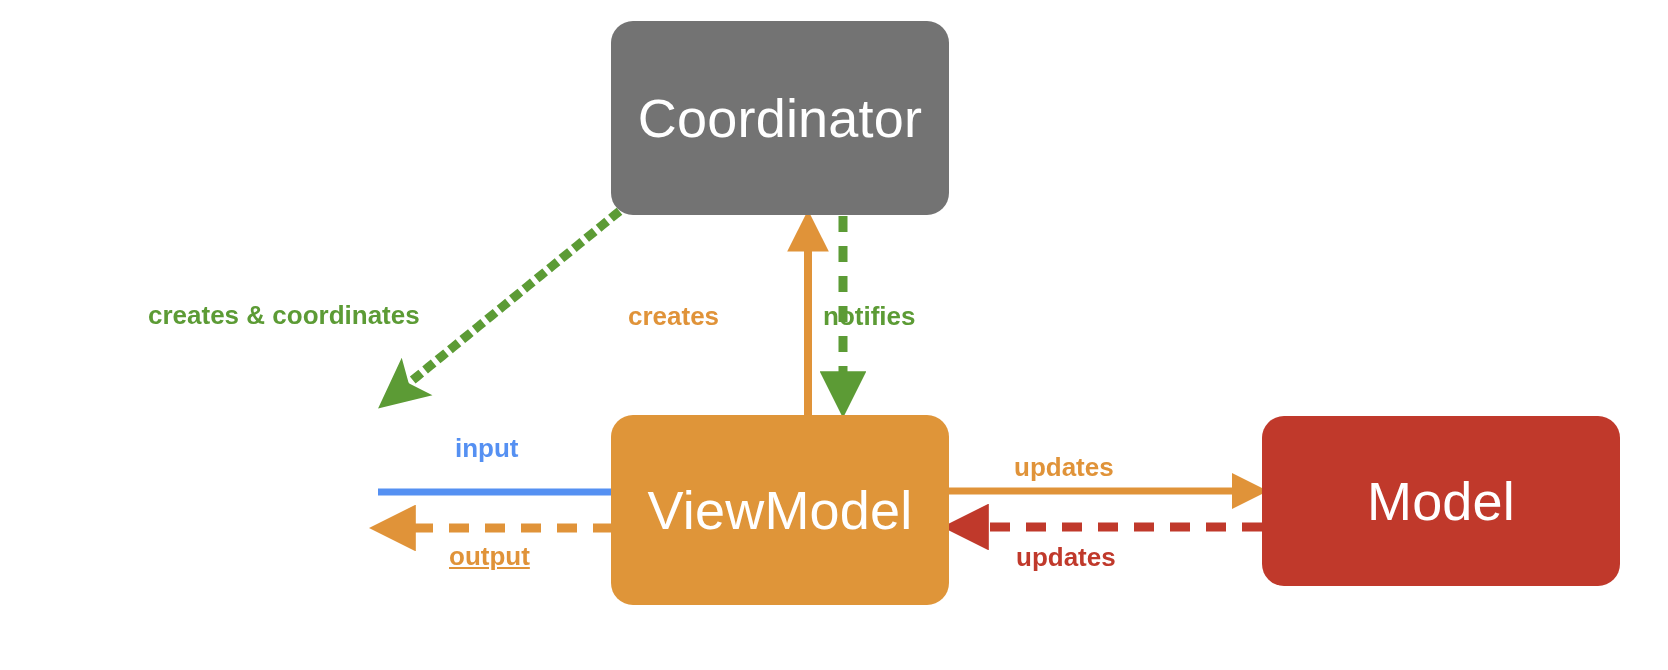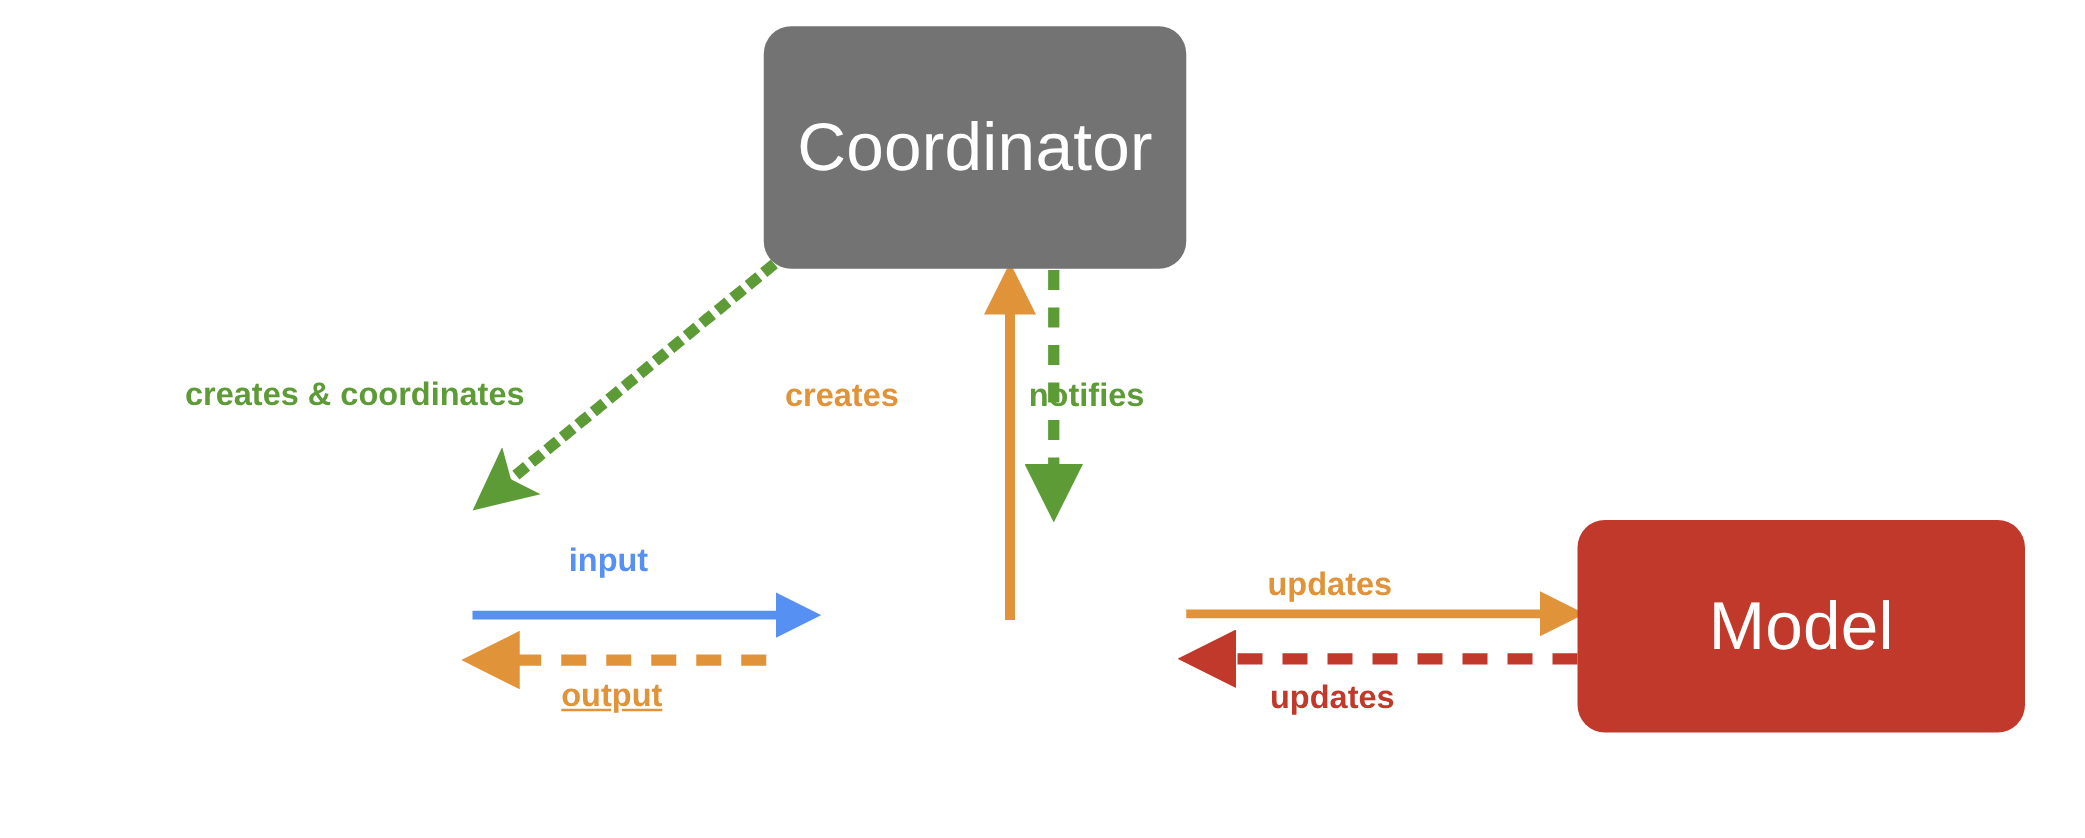--- a/index.html
+++ b/index.html
@@ -106,20 +106,23 @@
     <path d="M 949 491 L 1254 491" stroke="#E09339" stroke-width="7" fill="none" marker-end="url(#arrow-orange)"></path>
 
     <path d="M 1262 527 L 960 527" stroke="#C0392B" stroke-width="9" fill="none" stroke-dasharray="20 16" marker-end="url(#arrow-red)"></path>
   </svg>
 
   <div class="node" id="node-coordinator">
     <span class="node-label">Coordinator</span>
   </div>
 
 
+  <div class="node" id="node-viewmodel">
+    <span class="node-label">ViewModel</span>
+  </div>
 
   <div class="node" id="node-model">
     <span class="node-label">Model</span>
   </div>
 
   <div class="edge-label" id="label-creates-coordinates">creates &amp; coordinates</div>
   <div class="edge-label" id="label-triggers">creates</div>
   <div class="edge-label" id="label-creates">notifies</div>
   <div class="edge-label" id="label-input">input</div>
   <div class="edge-label" id="label-output">output</div>

